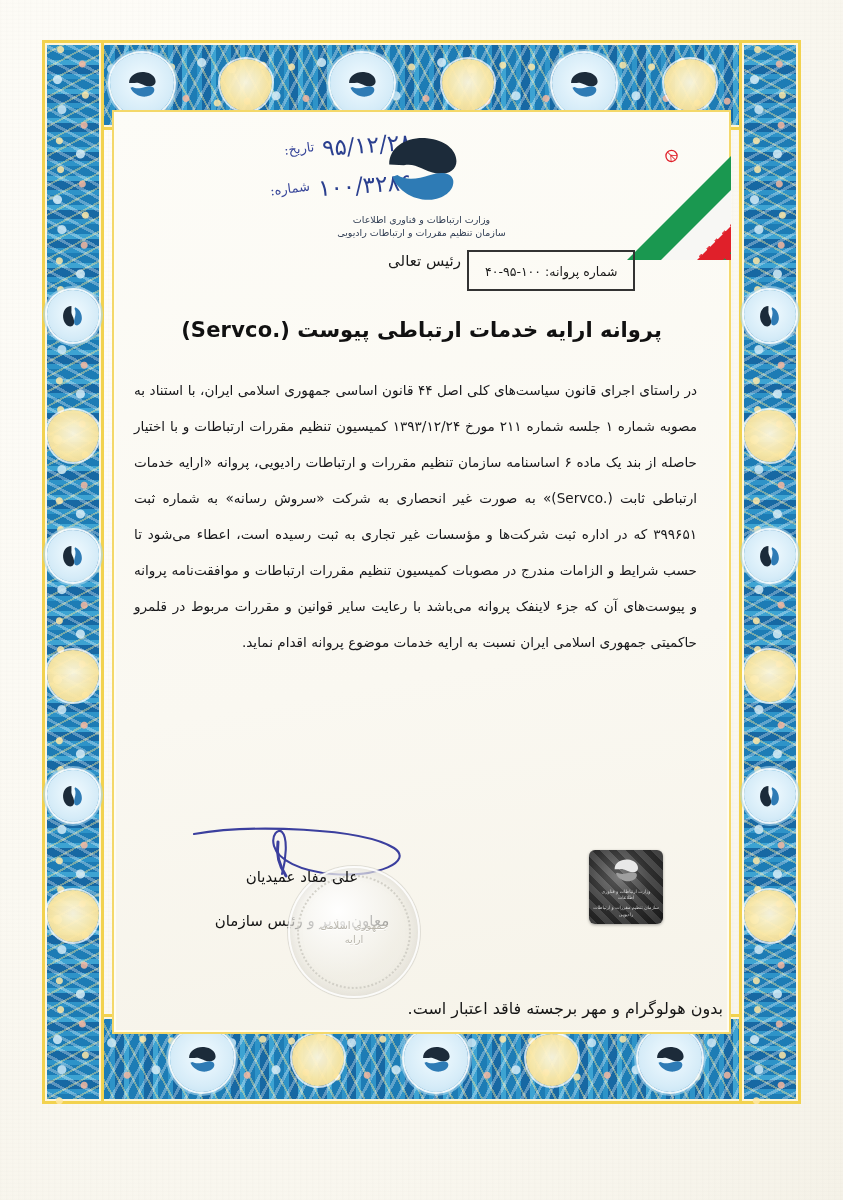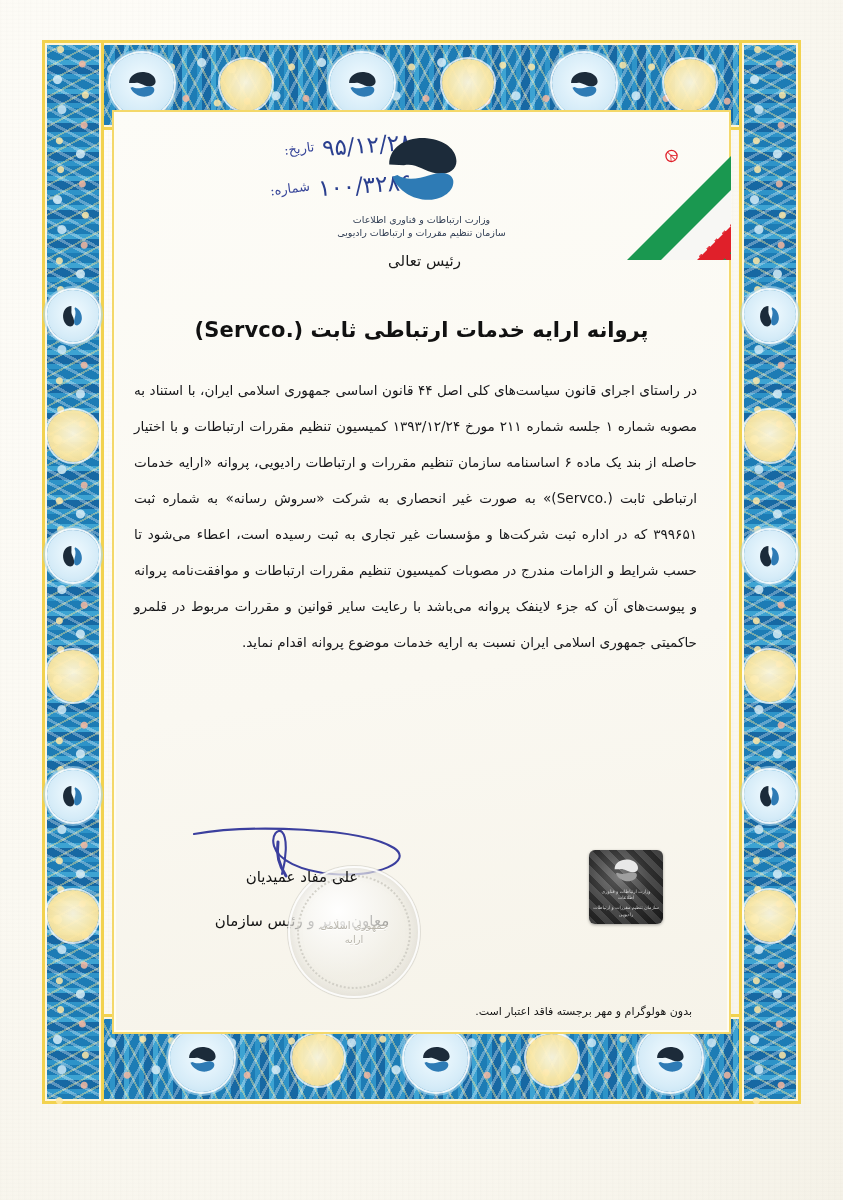--- a/index.html
+++ b/index.html
@@ -248,22 +248,22 @@
     background:
       repeating-linear-gradient(45deg, rgba(255,255,255,.10) 0 6px, rgba(0,0,0,.18) 6px 12px),
       radial-gradient(circle at 40% 35%, #6d6d6d 0%, #3a3a3a 45%, #1c1c1c 100%);
     box-shadow:0 1px 3px rgba(0,0,0,.35);
     display:flex;flex-direction:column;align-items:center;justify-content:center;gap:3px;
     padding:4px;box-sizing:border-box;
   }
   .holo-text{font-size:4.6px;color:#d9d9d9;text-align:center;line-height:1.45;}
 
   .disclaimer{
-    position:absolute;right:39px;bottom:16px;
-    font-size:11px;color:#151515;
+    position:absolute;right:8px;bottom:16px;
+    font-size:16px;color:#151515;
   }
 </style>
 </head>
 <body>
 
 <div class="paper">
   <div class="paper-grain"></div>
 
   <div class="border-frame">
 
@@ -395,22 +395,25 @@
       <svg class="logo-glyph lg" viewBox="0 0 100 100">
         <path d="M10 42 C10 20 32 8 56 10 C78 12 92 24 92 38 C92 49 81 55 68 53 C51 50 43 40 28 43 Z" fill="#1c2b3a"></path>
         <path d="M14 57 C20 74 41 87 62 85 C79 83 90 72 88 61 C86 52 73 50 60 55 C45 60 30 62 20 55 Z" fill="#2e7bb5"></path>
       </svg>
       <div class="ministry-line">وزارت ارتباطات و فناوری اطلاعات</div>
       <div class="ministry-line">سازمان تنظیم مقررات و ارتباطات رادیویی</div>
     </div>
 
     <div class="basmala">رئیس تعالی</div>
 
-
-    <div class="doc-title">پروانه ارایه خدمات ارتباطی ثابت (.Servco)</div>
+    <div class="license-box">
+      <span>شماره پروانه: ۱۰۰-۹۵-۴۰</span>
+    </div>
+
+    <div class="doc-title">پروانه ارایه خدمات ارتباطی پیوست (.Servco)</div>
 
     <div class="body-text">
       <p>در راستای اجرای قانون سیاست‌های کلی اصل ۴۴ قانون اساسی جمهوری اسلامی ایران، با استناد به مصوبه شماره ۱ جلسه شماره ۲۱۱ مورخ ۱۳۹۳/۱۲/۲۴ کمیسیون تنظیم مقررات ارتباطات و با اختیار حاصله از بند یک ماده ۶ اساسنامه سازمان تنظیم مقررات و ارتباطات رادیویی، پروانه «ارایه خدمات ارتباطی ثابت (.Servco)» به صورت غیر انحصاری به شرکت «سروش رسانه» به شماره ثبت ۳۹۹۶۵۱ که در اداره ثبت شرکت‌ها و مؤسسات غیر تجاری به ثبت رسیده است، اعطاء می‌شود تا حسب شرایط و الزامات مندرج در مصوبات کمیسیون تنظیم مقررات ارتباطات و موافقت‌نامه پروانه و پیوست‌های آن که جزء لاینفک پروانه می‌باشد با رعایت سایر قوانین و مقررات مربوط در قلمرو حاکمیتی جمهوری اسلامی ایران نسبت به ارایه خدمات موضوع پروانه اقدام نماید.</p>
     </div>
 
     <div class="sign-block">
       <div class="sig-mark">
         <svg width="250" height="62" viewBox="0 0 250 62">
           <path d="M12 12 C70 2 180 6 212 26 C232 39 196 56 150 52 C118 49 96 38 92 24 C89 13 96 6 100 10 C106 16 104 38 100 52" fill="none" stroke="#3b3f9e" stroke-width="2.1" stroke-linecap="round"></path>
           <path d="M96 20 C94 33 98 45 104 54" fill="none" stroke="#3b3f9e" stroke-width="3" stroke-linecap="round"></path>

